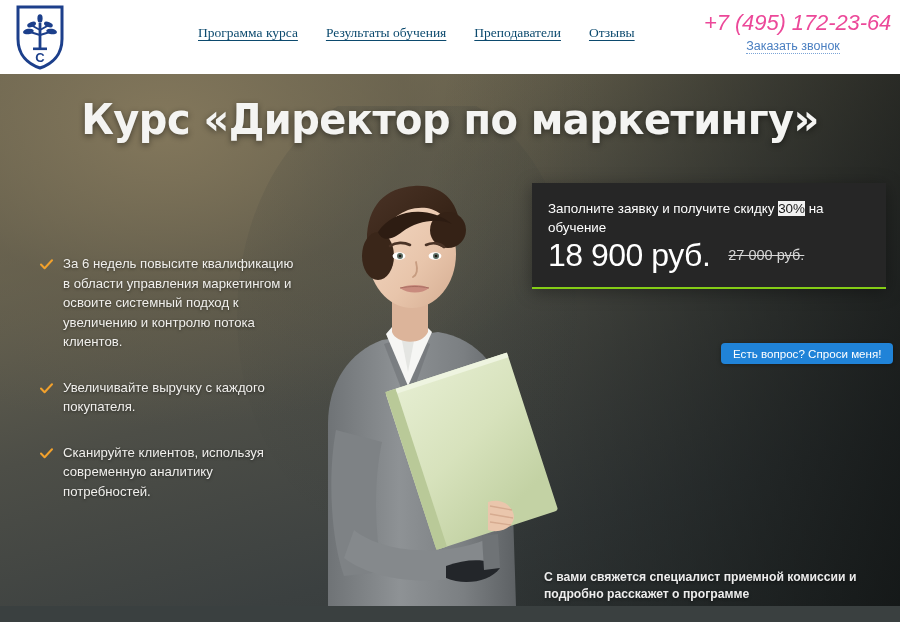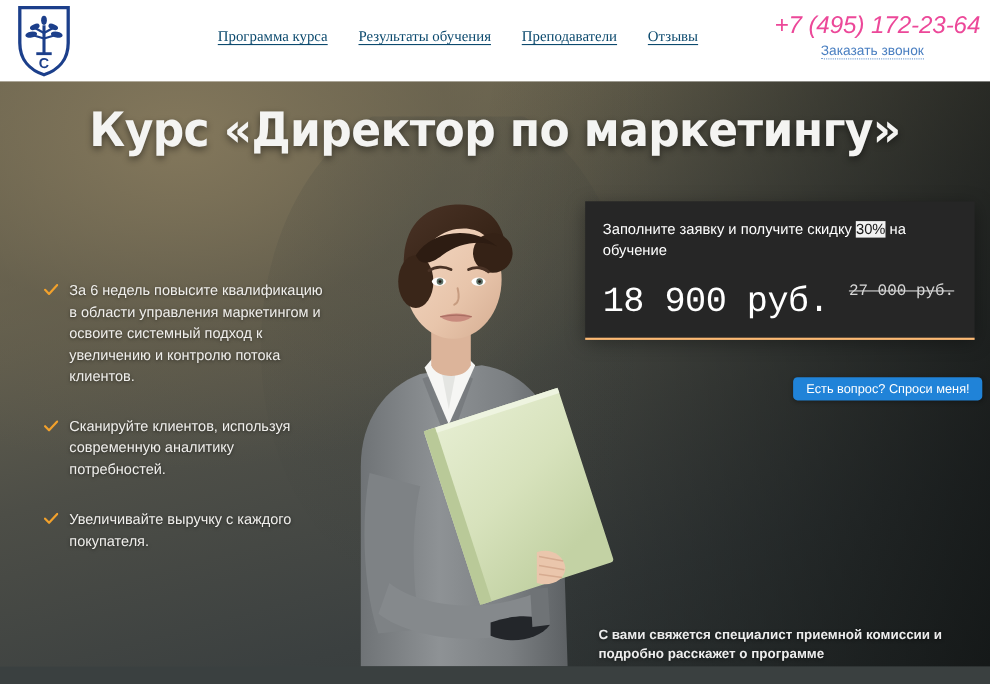--- a/index.html
+++ b/index.html
@@ -173,40 +173,39 @@
     left: 532px;
     top: 199px;
     width: 354px;
     z-index: 8;
     background: #262626;
     box-shadow: 0 3px 16px rgba(0,0,0,0.35);
   }
 
   .panel-top {
     padding: 16px 16px 14px 16px;
-    border-bottom: 2px solid #fdba74;
+    border-bottom: 2px solid #84cc16;
   }
 
   .offer-line {
     font-size: 13.4px;
     line-height: 19px;
     color: #ffffff;
   }
 
   .offer-line .sel {
     background: #f2f2f2;
     color: #1a1a1a;
   }
 
   .price-row {
-    margin-top: 20px;
-    display: flex;
-    align-items: flex-start;
+    margin-top: 0;
+    display: flex;
+    align-items: center;
     gap: 18px;
-    font-family: Liberation Mono, monospace;
   }
 
   .price-new {
     font-size: 32px;
     line-height: 36px;
     color: #ffffff;
     letter-spacing: -0.5px;
   }
 
   .price-old {
@@ -370,30 +369,30 @@
         </span>
         <span class="bullet-text">За 6 недель повысите квалификацию в области управления маркетингом и освоите системный подход к увеличению и контролю потока клиентов.</span>
       </div>
 
       <div class="bullet">
         <span class="check-icon">
           <svg width="13" height="11" viewBox="0 0 13 11" aria-hidden="true">
             <path d="M1 5.5 L4.6 9.2 L12 1.2" stroke="#f2a12c" stroke-width="2" fill="none" stroke-linecap="round" stroke-linejoin="round"></path>
           </svg>
         </span>
-        <span class="bullet-text">Сканируйте клиентов, используя современную аналитику потребностей.</span>
+        <span class="bullet-text">Увеличивайте выручку с каждого покупателя.</span>
       </div>
 
       <div class="bullet">
         <span class="check-icon">
           <svg width="13" height="11" viewBox="0 0 13 11" aria-hidden="true">
             <path d="M1 5.5 L4.6 9.2 L12 1.2" stroke="#f2a12c" stroke-width="2" fill="none" stroke-linecap="round" stroke-linejoin="round"></path>
           </svg>
         </span>
-        <span class="bullet-text">Увеличивайте выручку с каждого покупателя.</span>
+        <span class="bullet-text">Сканируйте клиентов, используя современную аналитику потребностей.</span>
       </div>
     </div>
 
     <div class="photo">
       <svg width="360" height="500" viewBox="0 0 360 500" aria-hidden="true">
         <defs>
           <linearGradient id="suitG" x1="0" y1="0" x2="1" y2="0">
             <stop offset="0%" stop-color="#6f7376"></stop>
             <stop offset="38%" stop-color="#8e9295"></stop>
             <stop offset="72%" stop-color="#7b7f82"></stop>

